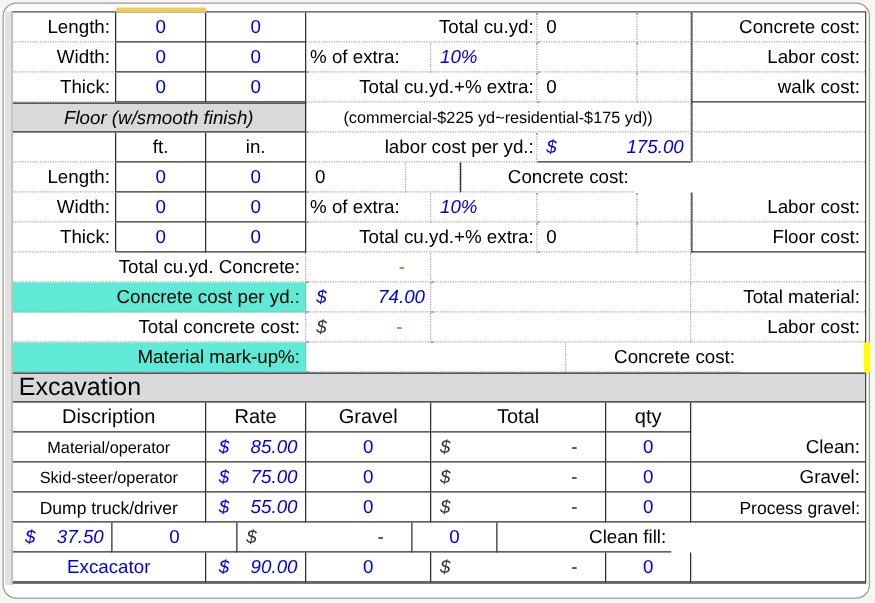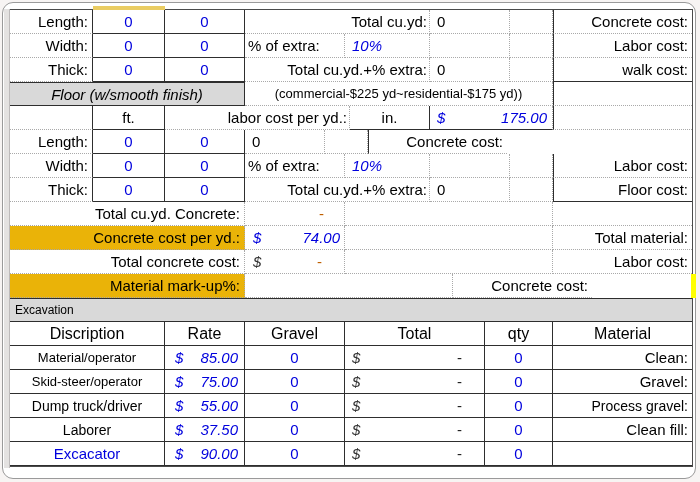--- a/index.html
+++ b/index.html
@@ -23,29 +23,29 @@
   .ar{justify-content:flex-end;padding-right:4px}
   .ar2{justify-content:flex-end;padding-right:2px}
   .al{padding-left:3px}
   .vl{padding-left:7px}
   .ctr{justify-content:center}
   .blue{color:#0000dd}
   .it{font-style:italic}
   .f13{font-size:13px}.f14{font-size:14px}
   .hdr{font-size:16px;justify-content:center}
   .note{font-size:13px;justify-content:center}
-  .extitle{font-size:12px;padding-left:5px}
+  .extitle{font-size:20px;padding-left:5px}
   
   .sr{border-right:1px solid #2e2e2e}
   .sb{border-bottom:1px solid #2e2e2e}
   .sl{border-left:1px solid #2e2e2e}
   .st{border-top:1px solid #2e2e2e}
   
   .bar{background:#d9d9d9}
-  .yel{background:#eab308}
+  .yel{background:#5eead4}
   
   .acct{justify-content:space-between}
   .pad-lab{padding-left:7px;padding-right:5px}
   .pad-sum{padding-left:8px;padding-right:4px}
   .pad-rate{padding-left:10px;padding-right:6px}
   .pad-tot{padding-left:7px;padding-right:22px}
   .pr18{padding-right:18px}
   .pr20{padding-right:20px}
   .cur-k{color:#333;font-style:italic}
   .dash-o{color:#bf5f00}
@@ -91,22 +91,22 @@
 
       <div class="row">
         <div class="c cABC bar it ctr st sb sr">Floor (w/smooth finish)</div>
         <div class="c cDEFG note">(commercial-$225 yd~residential-$175 yd))</div>
         <div class="c cH sl"></div>
       </div>
 
       <div class="row">
         <div class="c cA sr"></div>
         <div class="c cB ctr sr sb">ft.</div>
+        <div class="c cC ctr sr sb">in.</div>
         <div class="c cDE ar2">labor cost per yd.:</div>
-        <div class="c cC ctr sr sb">in.</div>
         <div class="c cFG acct pad-lab sb">
           <span class="blue it">$</span>
           <span class="blue it">175.00</span>
         </div>
         <div class="c cH sl"></div>
       </div>
 
       <div class="row">
         <div class="c cA ar sr">Length:</div>
         <div class="c cB ctr blue sr sb">0</div>
@@ -173,21 +173,20 @@
       <div class="row">
         <div class="c cFull bar extitle st sb">Excavation</div>
       </div>
 
       <div class="row">
         <div class="c cDesc hdr sr sb">Discription</div>
         <div class="c cRate hdr sr sb">Rate</div>
         <div class="c cHours hdr sr sb">Gravel</div>
         <div class="c cTotal hdr sr sb">Total</div>
         <div class="c cQty hdr sr sb">qty</div>
-        <div class="c cMat hdr sb">Material</div>
       </div>
 
       <div class="row">
         <div class="c cDesc ctr sr sb f13">Material/operator</div>
         <div class="c cRate acct pad-rate sr sb">
           <span class="blue it">$</span>
           <span class="blue it">85.00</span>
         </div>
         <div class="c cHours ctr blue sr sb">0</div>
         <div class="c cTotal acct pad-tot sr sb">
@@ -222,21 +221,20 @@
         <div class="c cHours ctr blue sr sb">0</div>
         <div class="c cTotal acct pad-tot sr sb">
           <span class="cur-k">$</span>
           <span class="dash-k">-</span>
         </div>
         <div class="c cQty ctr blue sr sb">0</div>
         <div class="c cMat ar sb f14">Process gravel:</div>
       </div>
 
       <div class="row">
-        <div class="c cDesc ctr sr sb f14">Laborer</div>
         <div class="c cRate acct pad-rate sr sb">
           <span class="blue it">$</span>
           <span class="blue it">37.50</span>
         </div>
         <div class="c cHours ctr blue sr sb">0</div>
         <div class="c cTotal acct pad-tot sr sb">
           <span class="cur-k">$</span>
           <span class="dash-k">-</span>
         </div>
         <div class="c cQty ctr blue sr sb">0</div>

